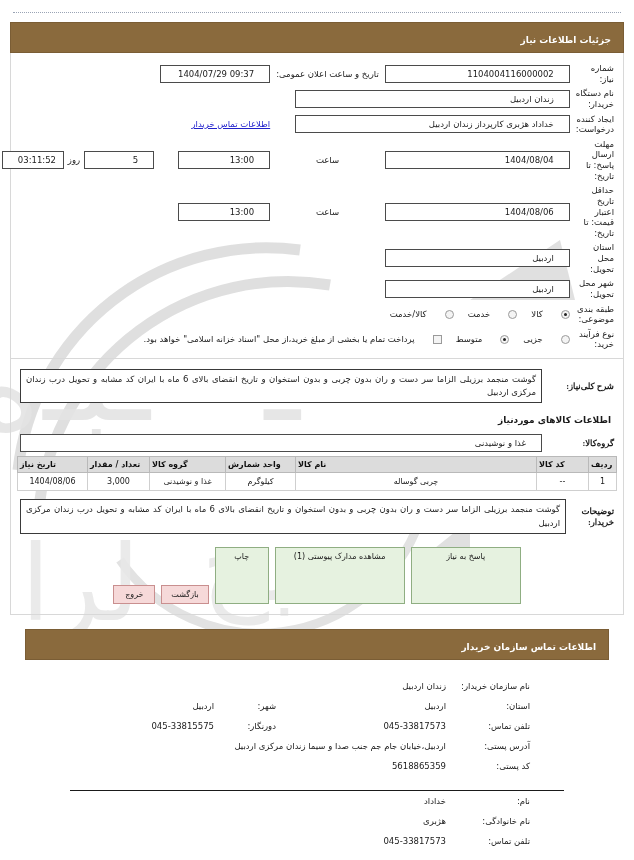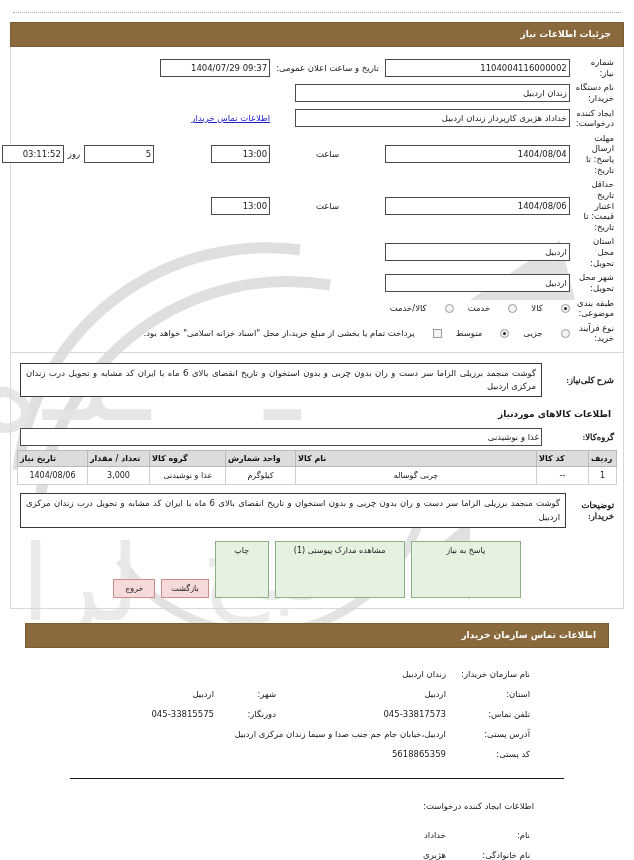--- a/index.html
+++ b/index.html
@@ -42,21 +42,21 @@
     margin: 0 3px 9px 3px;
     height: 0;
   }
 
   
   .bar {
     background: #8a6a3d;
     color: #ffffff;
     font-weight: bold;
     font-size: 9px;
-    padding: 6px 12px 7px 12px;
+    padding: 12px 12px 7px 12px;
     text-align: right;
     border: 1px solid #7a5d35;
   }
   .bar.second {
     margin: 0 15px;
   }
 
   .panel {
     border: 1px solid #d8d8d8;
     border-top: none;
@@ -80,36 +80,36 @@
     text-align: right;
     color: #1a1a1a;
     padding-right: 6px;
     line-height: 1.25;
   }
   .inputbox {
     border: 1px solid #4b4b4b;
     background: #ffffff;
     height: 18px;
     line-height: 16px;
-    padding: 0 2px;
+    padding: 0 15px;
     text-align: right;
     font-size: 8.5px;
     display: block;
     overflow: hidden;
     white-space: nowrap;
   }
   .inputbox.num {
     font-family: "DejaVu Sans", "Liberation Sans", sans-serif;
     direction: ltr;
     text-align: right;
   }
   .w-main   { width: 185px; }
   .w-create { width: 275px; }
   .w-date   { width: 185px; }
-  .w-time   { width: 59px; }
+  .w-time   { width: 92px; }
   .w-days   { width: 70px; }
   .w-clock  { width: 62px; }
   .w-ann    { width: 110px; }
 
   .inline-lbl {
     font-size: 8.5px;
     padding: 0 4px;
     white-space: nowrap;
     text-align: center;
   }
@@ -519,21 +519,20 @@
           <span class="ltr">5618865359</span>
         </td>
         <td class="ck2"></td>
         <td class="cv2"></td>
       </tr>
     </tbody>
       </table>
 
     <hr class="sep">
 
-    <div class="req-head">اطلاعات ایجاد کننده درخواست:</div>
 
     <table class="contact-tbl">
       <tbody>
           <tr>
         <td class="ck">نام:</td>
         <td class="cv">خداداد</td>
       </tr>
       <tr>
         <td class="ck">نام خانوادگی:</td>
         <td class="cv">هژبری</td>

